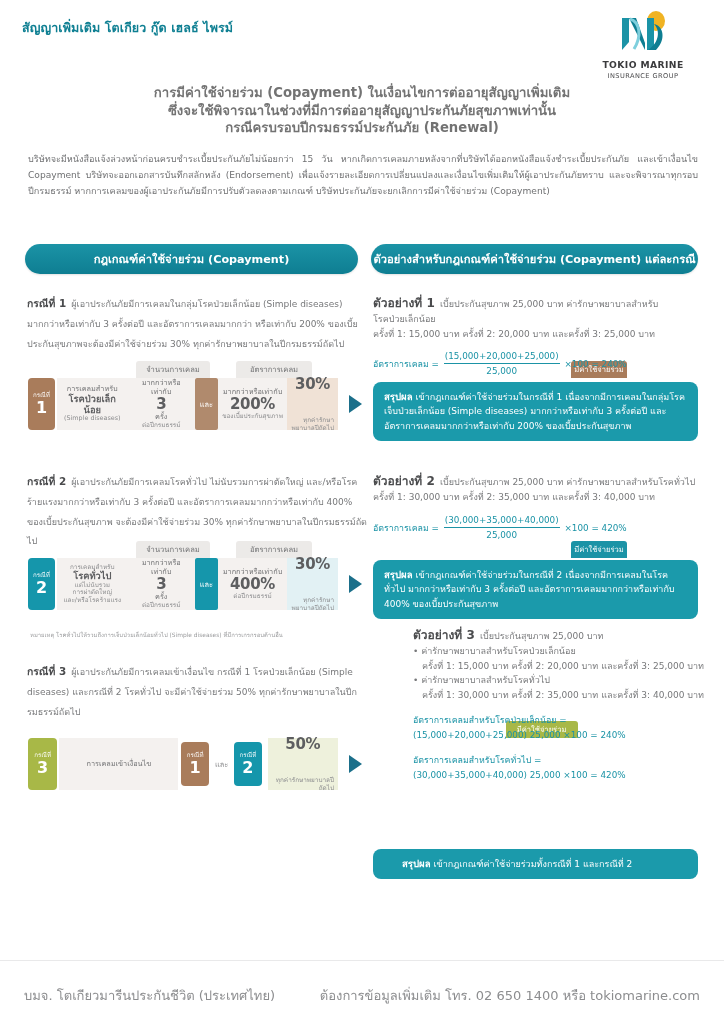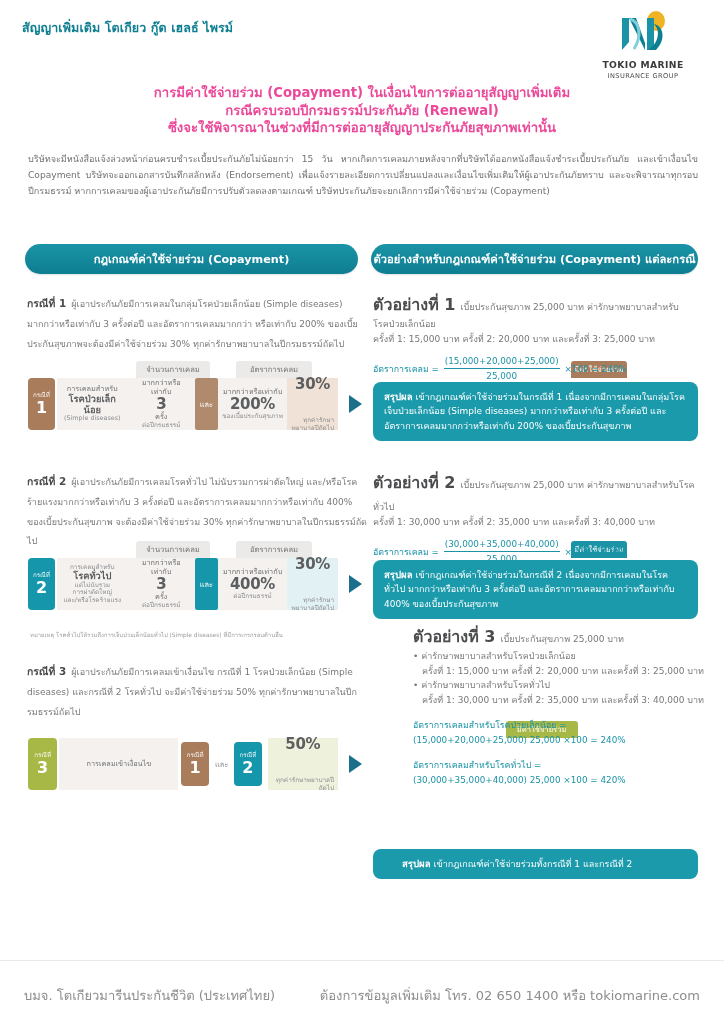--- a/index.html
+++ b/index.html
@@ -26,21 +26,21 @@
     font-size: 9.2px; letter-spacing: .4px; color:#3b3b3d; font-weight:bold;
     margin-top: 3px; white-space: nowrap;
   }
   .logo-text2 {
     font-size: 6.6px; letter-spacing: .45px; color:#4a4a4c; margin-top: 2px;
     white-space: nowrap;
   }
 
   
   .title-block { position:absolute; top: 84px; left: 0; width: 724px; text-align:center; }
-  .title-line { font-size: 13.2px; font-weight: bold; color:#ec4899; line-height: 17.5px; }
+  .title-line { font-size: 13.2px; font-weight: bold; color:#737373; line-height: 17.5px; }
 
   
   .intro { position:absolute; top: 152px; left: 28px; width: 670px; }
   .intro p {
     font-size: 9.1px; line-height: 15.8px; color: #6f7072;
     text-align: justify; text-justify: inter-word;
   }
 
   
   .colhead {
@@ -125,21 +125,21 @@
     position:absolute; left: 30px; width: 330px; font-size: 5.9px;
     color:#9a9b9d; line-height: 9px;
   }
   #footnote2 { top: 631px; }
 
   
   .ex { position:absolute; left: 373px; width: 325px; }
   #ex1 { top: 292px; }
   #ex2 { top: 470px; }
   #ex3 { top: 624px; margin-left: 40px; }
-  .ex .ttl { font-size: 16px; font-weight:bold; color:#4a4b4d; }
+  .ex .ttl { font-size: 12px; font-weight:bold; color:#4a4b4d; }
   .ex .body { font-size: 9.0px; line-height: 14.6px; color:#77787a; }
   .ex .bullet { font-size: 9.0px; line-height: 14.6px; color:#77787a; }
   .ex .bullet .ind { display:block; padding-left: 9px; }
 
   .formula { color:#1b93a6; font-size: 8.8px; line-height: 13px; margin-top: 9px; }
   .formula .lead { }
   .formula .frac {
     display:inline-block; vertical-align: middle; text-align:center; margin: 0 2px;
   }
   .formula .num { border-bottom: 1px solid #1b93a6; padding: 0 1px; display:block; }
@@ -182,22 +182,22 @@
         <path d="M42 14 C 52 16, 54 30, 44 40 L 36 40 C 48 32, 48 20, 42 14 Z" fill="#0e7e92"></path>
         <path d="M18 9 C 28 12, 30 26, 22 39" stroke="#7fcfdd" stroke-width="3" fill="none"></path>
       </svg>
       <div class="logo-text1">TOKIO MARINE</div>
       <div class="logo-text2">INSURANCE GROUP</div>
     </div>
   </div>
 
   <div class="title-block">
     <div class="title-line">การมีค่าใช้จ่ายร่วม (Copayment) ในเงื่อนไขการต่ออายุสัญญาเพิ่มเติม</div>
+    <div class="title-line">ซึ่งจะใช้พิจารณาในช่วงที่มีการต่ออายุสัญญาประกันภัยสุขภาพเท่านั้น</div>
     <div class="title-line">กรณีครบรอบปีกรมธรรม์ประกันภัย (Renewal)</div>
-    <div class="title-line">ซึ่งจะใช้พิจารณาในช่วงที่มีการต่ออายุสัญญาประกันภัยสุขภาพเท่านั้น</div>
   </div>
 
   <div class="intro">
     <p>บริษัทจะมีหนังสือแจ้งล่วงหน้าก่อนครบชำระเบี้ยประกันภัยไม่น้อยกว่า 15 วัน หากเกิดการเคลมภายหลังจากที่บริษัทได้ออกหนังสือแจ้งชำระเบี้ยประกันภัย และเข้าเงื่อนไข Copayment บริษัทจะออกเอกสารบันทึกสลักหลัง (Endorsement) เพื่อแจ้งรายละเอียดการเปลี่ยนแปลงและเงื่อนไขเพิ่มเติมให้ผู้เอาประกันภัยทราบ และจะพิจารณาทุกรอบปีกรมธรรม์ หากการเคลมของผู้เอาประกันภัยมีการปรับตัวลดลงตามเกณฑ์ บริษัทประกันภัยจะยกเลิกการมีค่าใช้จ่ายร่วม (Copayment)</p>
   </div>
 
   <div class="colhead" id="colhead-rules">กฎเกณฑ์ค่าใช้จ่ายร่วม (Copayment)</div>
   <div class="colhead" id="colhead-examples">ตัวอย่างสำหรับกฎเกณฑ์ค่าใช้จ่ายร่วม (Copayment) แต่ละกรณี</div>
 
   <div class="rule-text" id="rule1">

